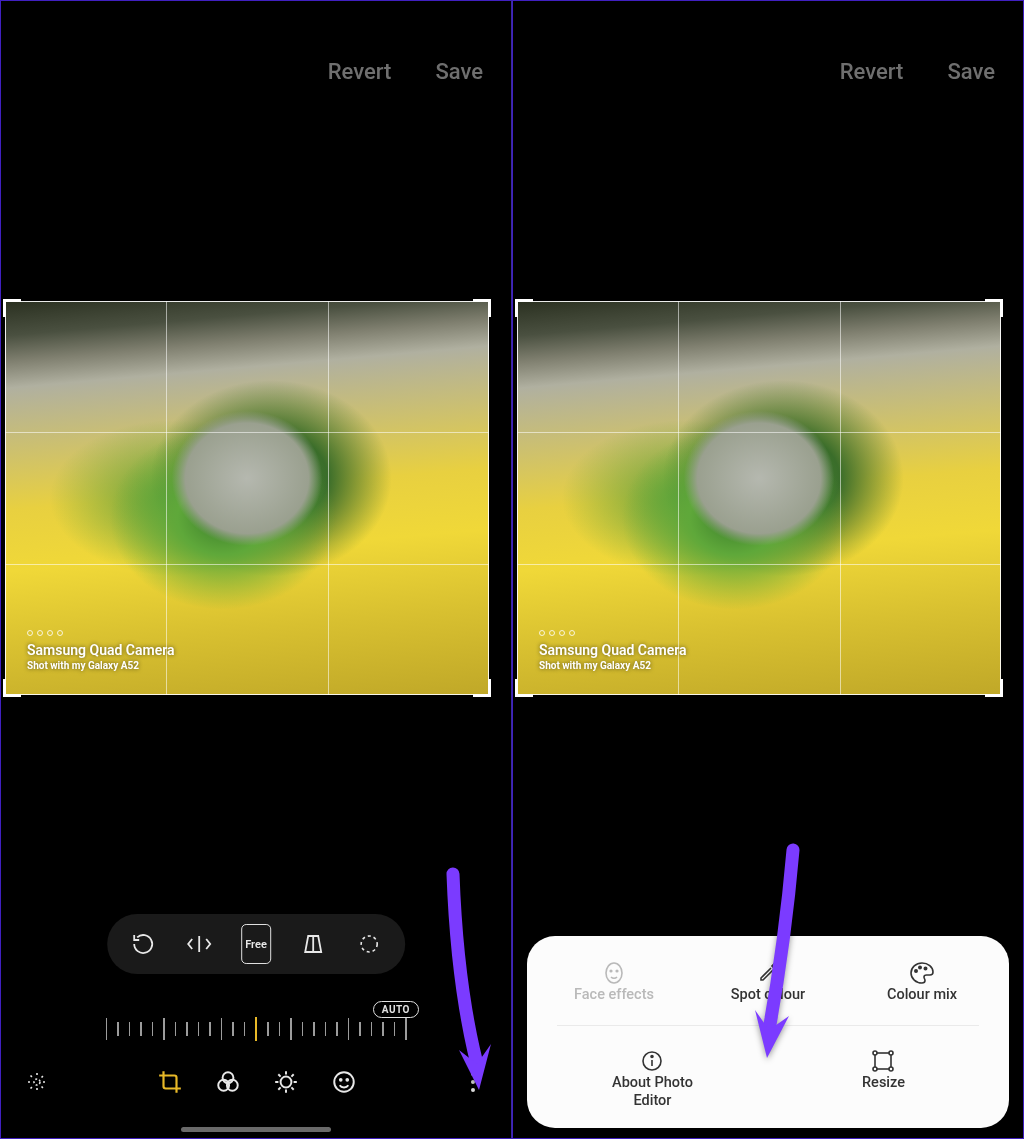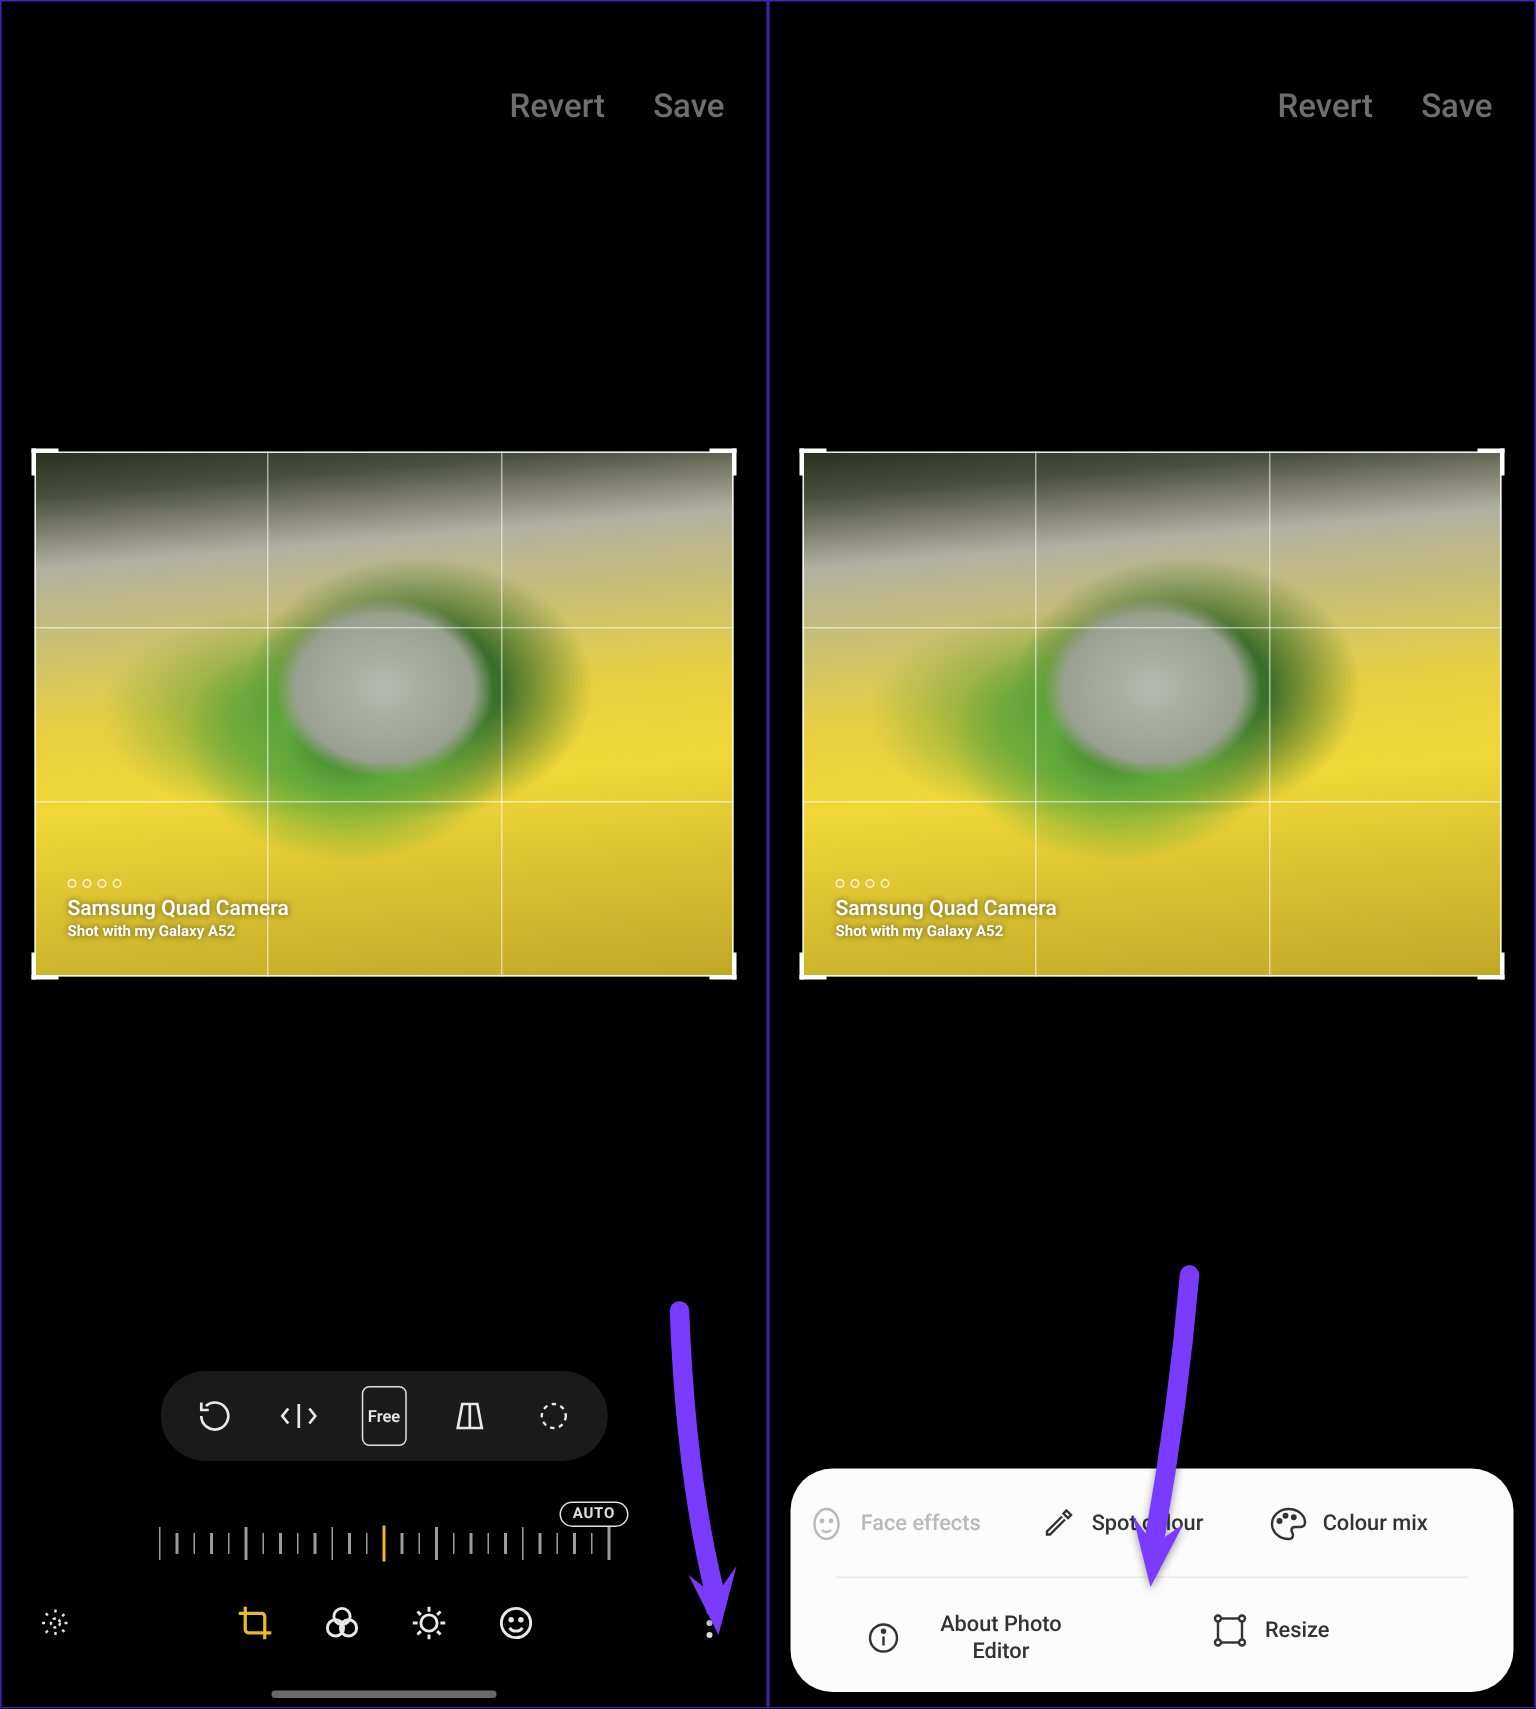--- a/index.html
+++ b/index.html
@@ -23,35 +23,35 @@
       background: #000;
       border: 1px solid #4020c0;
     }
     .pane-left { border-right: 1px solid #3a2aa0; }
 
     .top-actions {
       position: absolute;
       top: 58px;
       right: 28px;
       display: flex;
-      gap: 32px;
+      gap: 44px;
     }
     .top-action {
       color: #6f6f6f;
       font-size: 22px;
       font-weight: 500;
       cursor: pointer;
     }
 
     .image-area {
       position: absolute;
       top: 300px;
-      left: 22px;
+      left: 4px;
       right: 22px;
-      height: 350px;
+      height: 394px;
     }
     .image-content {
       width: 100%;
       height: 100%;
       position: relative;
       background:
         radial-gradient(ellipse at 50% 45%, #b5b8af 0%, #9aa08f 18%, transparent 22%),
         radial-gradient(ellipse at 45% 55%, #3a7d2a 0%, #5fa83a 12%, transparent 30%),
         radial-gradient(ellipse at 55% 45%, #4a8d3a 0%, #3a6d2a 15%, transparent 32%),
         radial-gradient(ellipse at 35% 50%, #5a9d3a 0%, transparent 28%),
@@ -217,28 +217,28 @@
       flex-direction: column;
     }
     .popup-row {
       display: flex;
       justify-content: space-around;
       align-items: flex-start;
     }
     .popup-item {
       width: 33%;
       display: flex;
-      flex-direction: row;
-      align-items: center;
-      gap: 10px;
+      flex-direction: column;
+      align-items: center;
       color: #333;
       font-size: 14.5px;
       font-weight: 500;
       text-align: center;
       cursor: pointer;
+      justify-content: flex-end;
     }
     .popup-item.disabled { color: #b9b9b9; cursor: default; }
     .popup-item .picon {
       color: inherit;
       width: 26px;
       height: 26px;
       display: flex;
       align-items: center;
       justify-content: center;
     }

